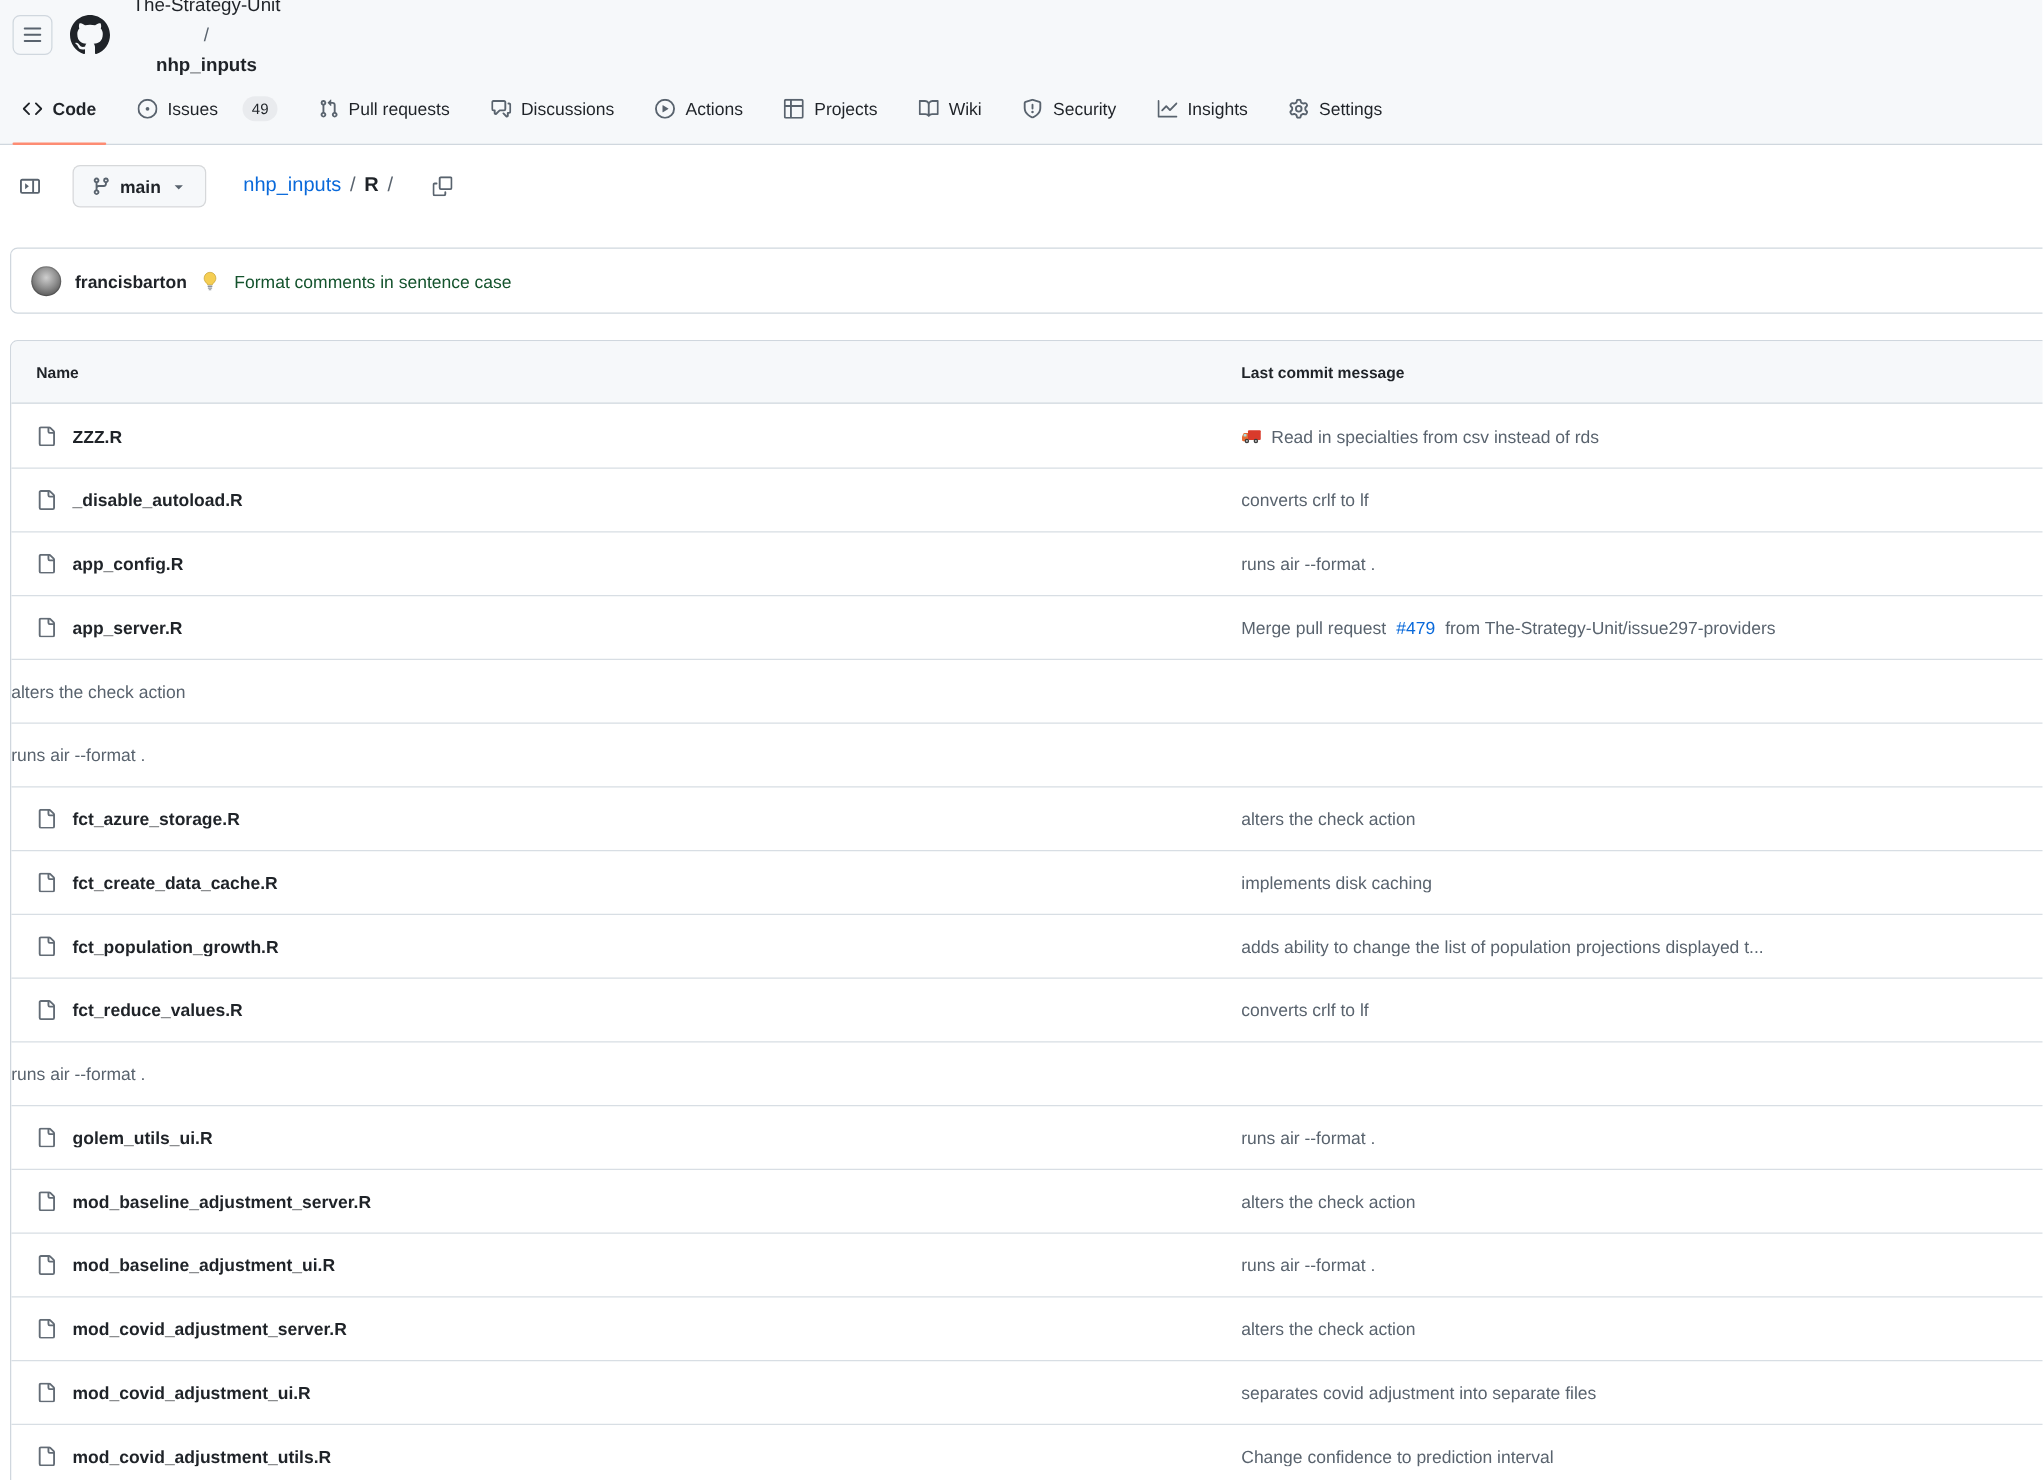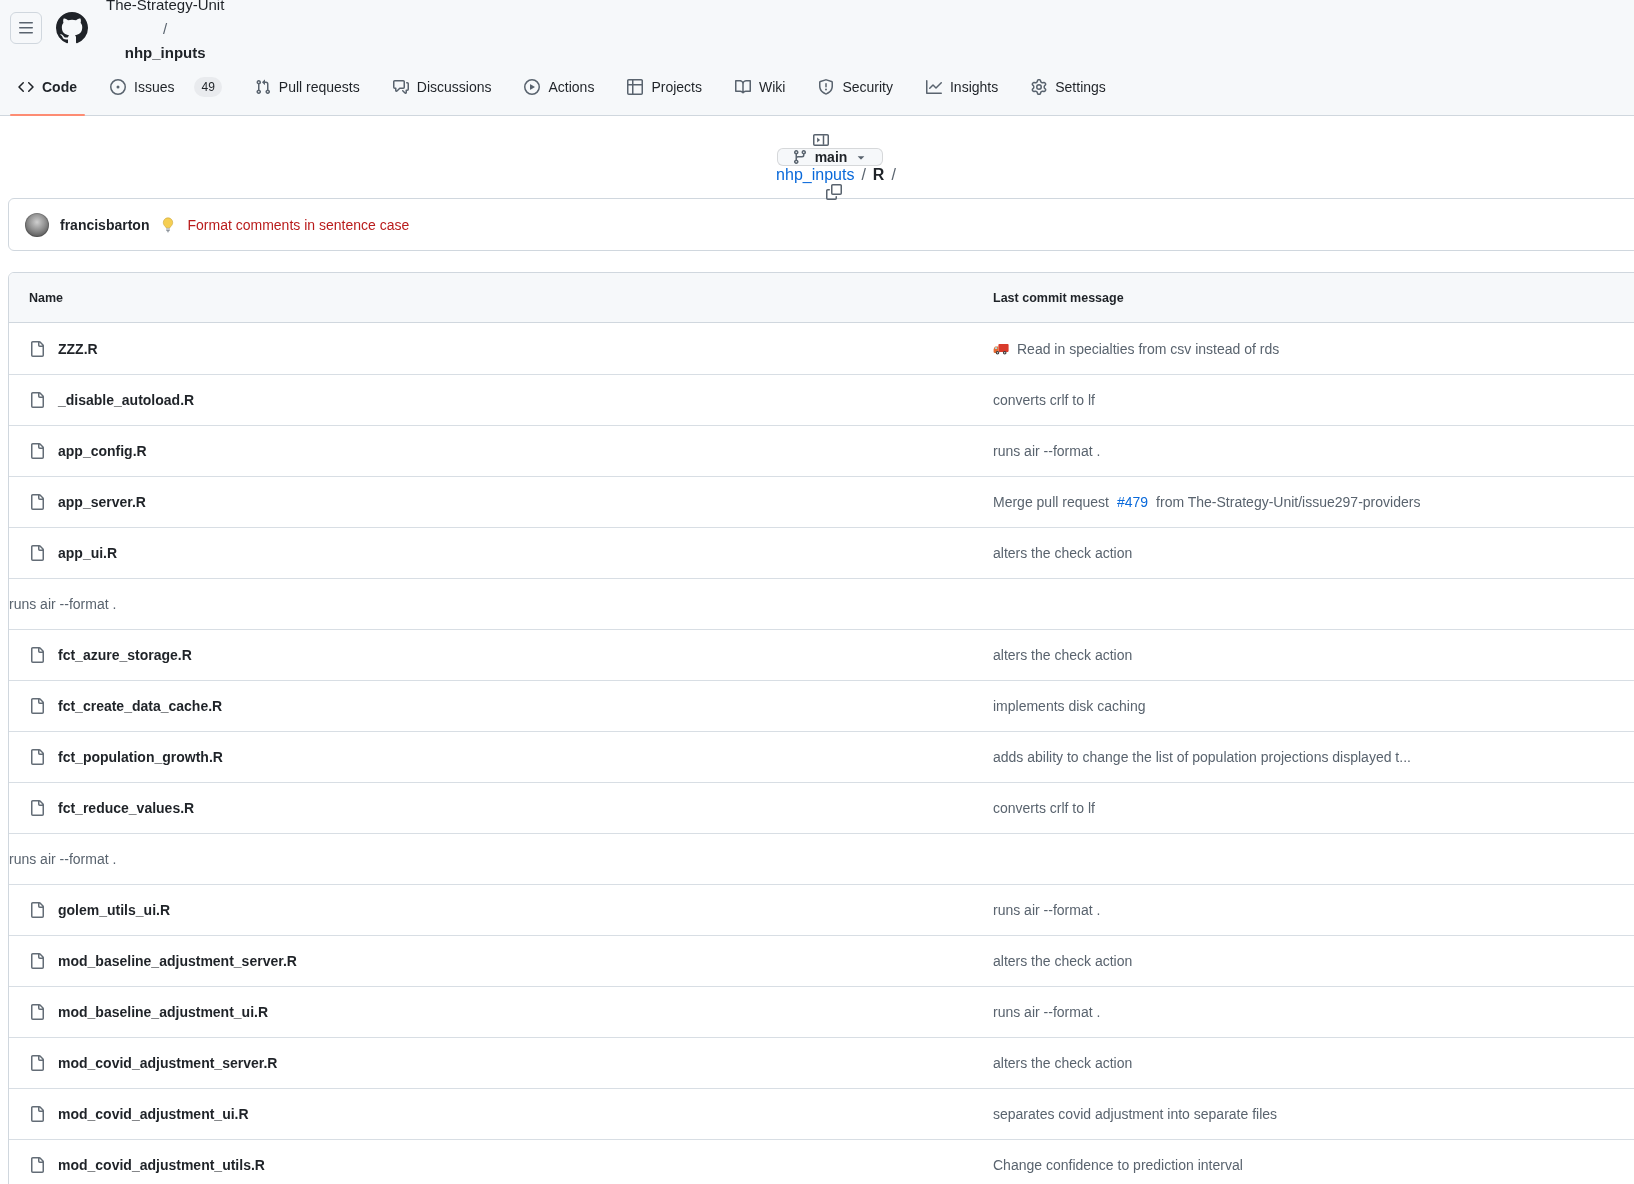--- a/index.html
+++ b/index.html
@@ -50,21 +50,21 @@
   }
   .counter {
     background: #e9ebee; border-radius: 2em;
     padding: 0 7px; height: 20px; line-height: 20px;
     font-size: 12px; font-weight: 500; color: #1f2328; margin-left: 12px;
   }
 
   
   .main { padding: 16px 0 0 8px; }
 
-  .file-toolbar { display: flex; align-items: center; height: 34px; flex-direction: column; }
+  .file-toolbar { display: flex; align-items: center; height: 34px; }
   .panel-btn {
     width: 32px; height: 32px; border: none; background: transparent;
     color: #59636e; display: flex; align-items: center; justify-content: center;
     border-radius: 6px; cursor: pointer;
   }
   .branch-btn {
     margin-left: 18px; height: 34px;
     display: flex; align-items: center; gap: 7px;
     padding: 0 14px;
     background: #f6f8fa; border: 1px solid rgba(31,35,40,0.15); border-radius: 6px;
@@ -89,21 +89,21 @@
     background: #ffffff;
     display: flex; align-items: center; gap: 11px; padding: 0 16px;
   }
   .avatar {
     width: 24px; height: 24px; border-radius: 50%;
     background: radial-gradient(circle at 50% 38%, #cfcfcf 0%, #8e8e8e 45%, #565656 80%, #3c3c3c 100%);
     box-shadow: inset 0 0 0 1px rgba(0,0,0,0.15);
     flex: none; cursor: pointer;
   }
   .commit-author { font-weight: 700; font-size: 14px; color: #1f2328; text-decoration: none; cursor: pointer; }
-  .commit-msg { color: #b91c1c; font-size: 14px; text-decoration: none; cursor: pointer; }
+  .commit-msg { color: #14532d; font-size: 14px; text-decoration: none; cursor: pointer; }
 
   
   .files-table {
     margin-top: 21px; width: 1820px;
     border: 1px solid #d0d7de; border-radius: 6px;
     background: #fff; overflow: hidden;
   }
   .t-header {
     display: grid; grid-template-columns: 984px 1fr;
     height: 50px; align-items: center;
@@ -386,26 +386,20 @@
     </div>
     <div class="cell-msg">
 
       <span class="msg-prefix">Merge pull request </span>
       <a class="msg-link">#479</a>
       <span class="msg-suffix"> from The-Strategy-Unit/issue297-providers</span>
     </div>
   </div>
 
   <div class="t-row">
-    <div class="cell-name">
-      <svg class="icn" width="16" height="16">
-              <use href="#sym-file"></use>
-            </svg>
-      <a class="file-link">app_ui.R</a>
-    </div>
     <div class="cell-msg">
 
       <span class="msg-text">alters the check action</span>
 
     </div>
   </div>
 
   <div class="t-row">
     <div class="cell-msg">
 

